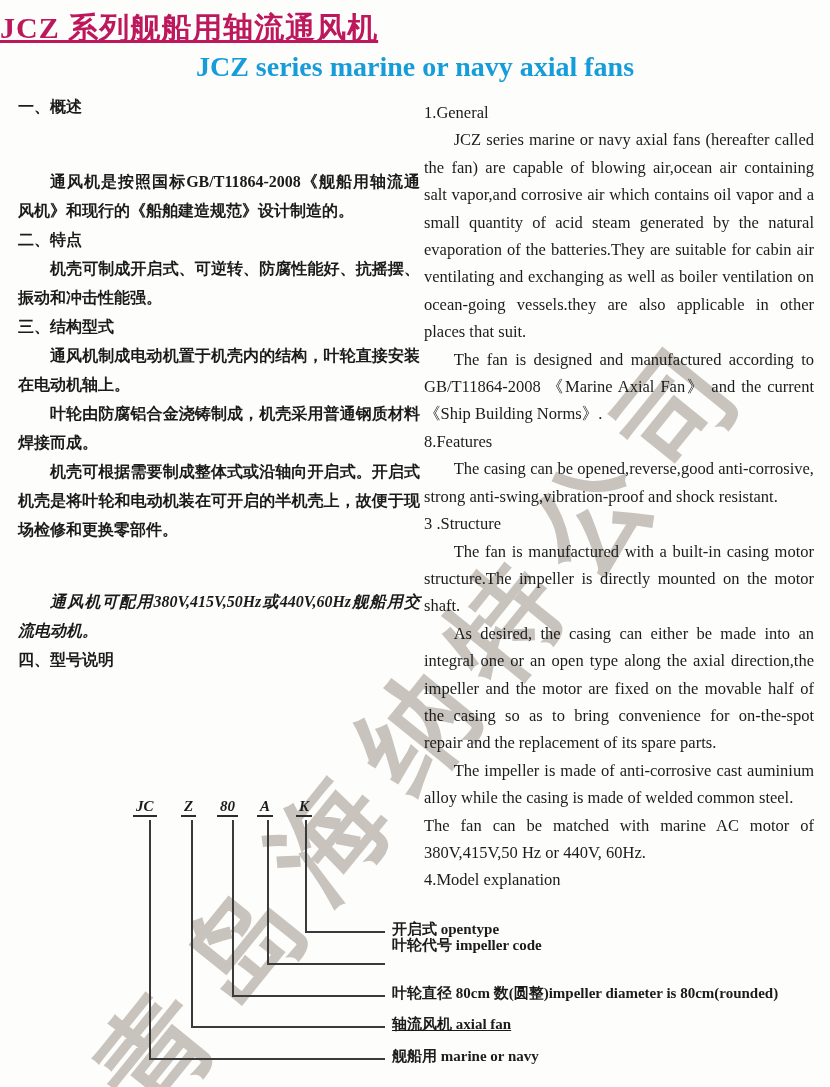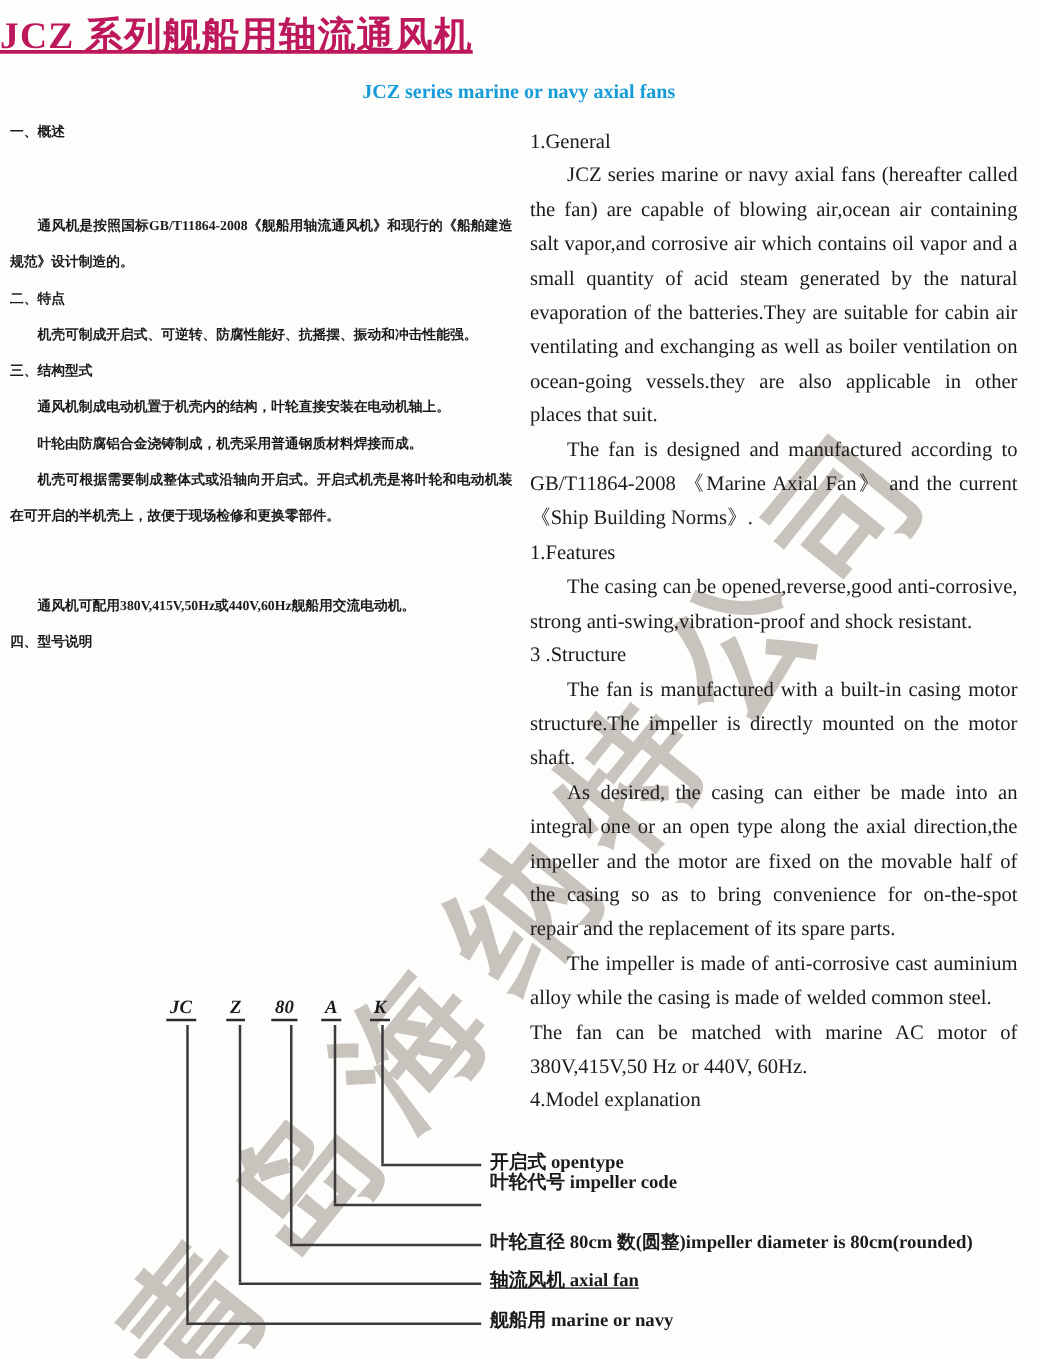--- a/index.html
+++ b/index.html
@@ -16,41 +16,41 @@
     color:#a39a90;opacity:.58;
     transform:rotate(-51deg);
     z-index:0;pointer-events:none;
   }
   .content{position:relative;z-index:1;}
   .title-zh{
     margin:8px 0 0;
     font-size:30px;font-weight:bold;color:#be185d;letter-spacing:1px;text-decoration:underline;
   }
   .title-en{
-    margin:16px 0 0;text-align:center;
-    font-size:16px;font-weight:bold;color:#179cda;
+    margin:2px 0 0;text-align:center;
+    font-size:28px;font-weight:bold;color:#179cda;
   }
   .col{position:absolute;top:0;}
   .columns{position:absolute;top:84px;left:0;width:830px;}
   .col-left{
-    left:8px;width:402px;
-    font-size:11px;line-height:29px;text-align:justify;
+    left:18px;width:402px;
+    font-size:16px;line-height:29px;text-align:justify;
     font-weight:600;
   }
   .col-right{
     left:424px;width:390px;top:7px;
     font-size:16.5px;line-height:27.4px;text-align:justify;
   }
   .zh-heading{font-weight:bold;margin:0;}
   .zh-para{margin:0;text-indent:2em;}
   .en-heading{margin:0;}
   .en-para{margin:0;text-indent:1.8em;}
   .noindent{text-indent:0;}
   .gap-a{margin-top:46px;}
-  .gap-b{margin-top:43px;}
+  .gap-b{margin-top:43px;font-style:italic;}
   
   .diagram{position:absolute;left:0;top:788px;width:830px;height:299px;font-size:15px;z-index:1;}
   .dcode{
     position:absolute;font-weight:bold;
     border-bottom:2px solid #2c2c2c;padding:0 3px 0;font-style:italic;
   }
   .vline{position:absolute;width:2px;background:#3a3a3a;}
   .hline{position:absolute;height:2px;background:#3a3a3a;}
   .dlabel{position:absolute;left:392px;white-space:nowrap;font-weight:600;}
   .g0 .dcode{left:133px;top:2px;}
@@ -98,21 +98,21 @@
         <p class="zh-para">叶轮由防腐铝合金浇铸制成，机壳采用普通钢质材料焊接而成。</p>
         <p class="zh-para">机壳可根据需要制成整体式或沿轴向开启式。开启式机壳是将叶轮和电动机装在可开启的半机壳上，故便于现场检修和更换零部件。</p>
         <p class="zh-para gap-b">通风机可配用380V,415V,50Hz或440V,60Hz舰船用交流电动机。</p>
         <p class="zh-heading">四、型号说明</p>
       </div>
 
       <div class="col col-right">
         <p class="en-heading">1.General</p>
         <p class="en-para">JCZ series marine or navy axial fans (hereafter called the fan) are capable of blowing air,ocean air containing salt vapor,and corrosive air which contains oil vapor and a small quantity of acid steam generated by the natural evaporation of the batteries.They are suitable for cabin air ventilating and exchanging as well as boiler ventilation on ocean-going vessels.they are also applicable in other places that suit.</p>
         <p class="en-para">The fan is designed and manufactured according to GB/T11864-2008 《Marine Axial Fan》 and the current 《Ship Building Norms》.</p>
-        <p class="en-heading">1.Features</p>
+        <p class="en-heading">8.Features</p>
         <p class="en-para">The casing can be opened,reverse,good anti-corrosive, strong anti-swing,vibration-proof and shock resistant.</p>
         <p class="en-heading">3 .Structure</p>
         <p class="en-para">The fan is manufactured with a built-in casing motor structure.The impeller is directly mounted on the motor shaft.</p>
         <p class="en-para">As desired, the casing can either be made into an integral one or an open type along the axial direction,the impeller and the motor are fixed on the movable half of the casing so as to bring convenience for on-the-spot repair and the replacement of its spare parts.</p>
         <p class="en-para">The impeller is made of anti-corrosive cast auminium alloy while the casing is made of welded common steel.</p>
         <p class="en-para noindent">The fan can be matched with marine AC motor of 380V,415V,50 Hz or 440V, 60Hz.</p>
         <p class="en-heading">4.Model explanation</p>
       </div>
 
     </div>

